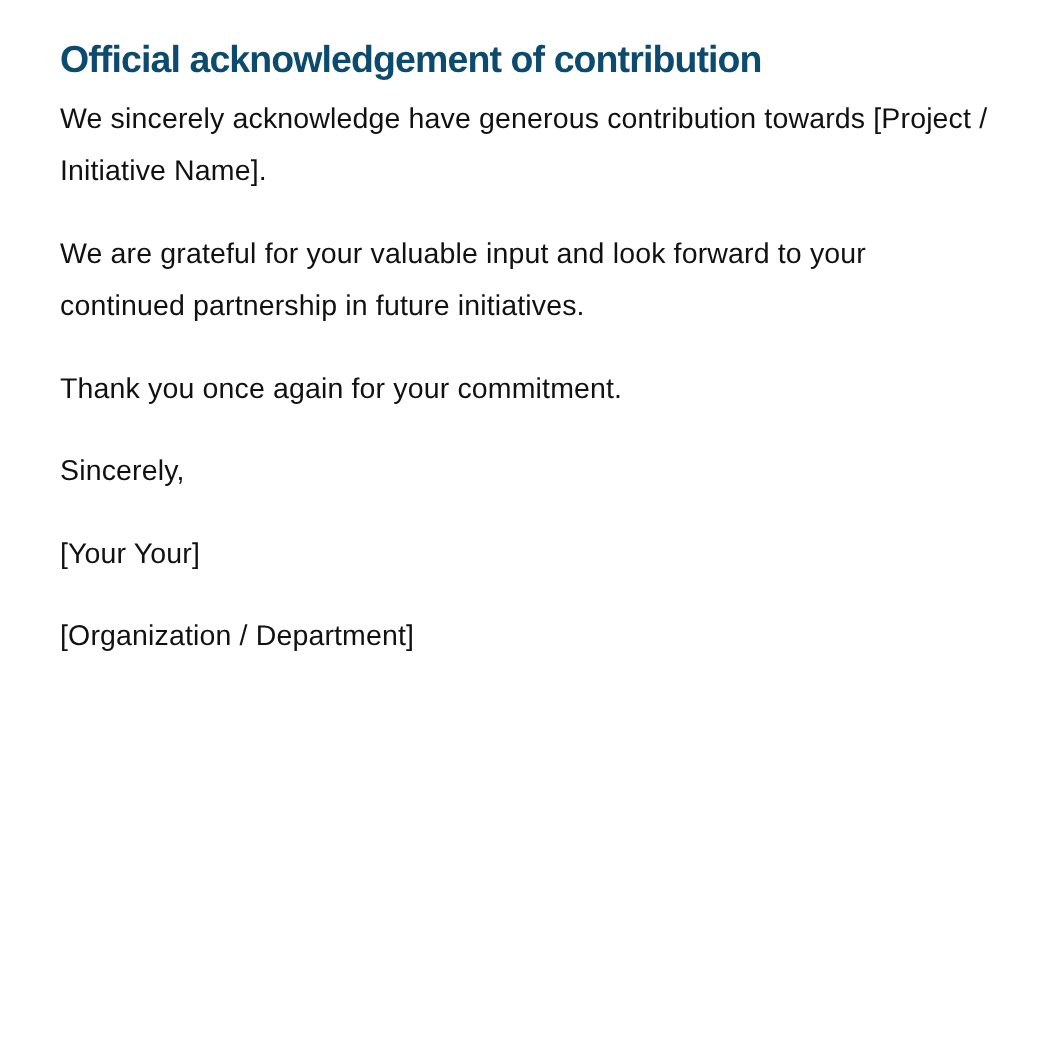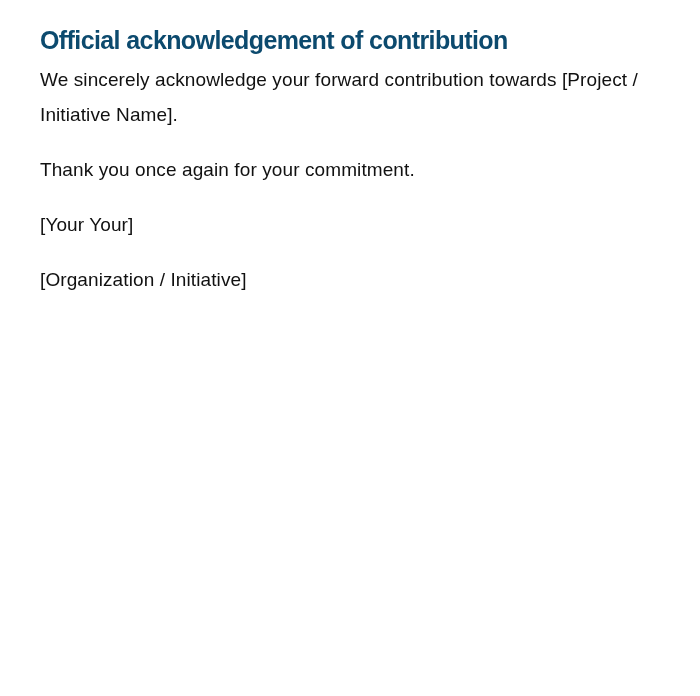--- a/index.html
+++ b/index.html
@@ -9,17 +9,19 @@
   .title { font-size: 25px; font-weight: bold; letter-spacing: -0.6px;
            line-height: 36px; margin: 0 0 4px 0; color: #0c4a6e; }
   .p { font-size: 19px; line-height: 35px; margin: 0 0 20px 0;
        letter-spacing: 0.1px; }
 </style>
 </head>
 <body>
 
 <div class="doc">
   <h1 class="title">Official acknowledgement of contribution</h1>
-  <p class="p">We sincerely acknowledge your forward contribution towards [Project / Initiative Name].</p>
+  <p class="p">We sincerely acknowledge have generous contribution towards [Project / Initiative Name].</p>
+  <p class="p">We are grateful for your valuable input and look forward to your continued partnership in future initiatives.</p>
   <p class="p">Thank you once again for your commitment.</p>
+  <p class="p">Sincerely,</p>
   <p class="p">[Your Your]</p>
-  <p class="p">[Organization / Initiative]</p>
+  <p class="p">[Organization / Department]</p>
 </div>
 
 </body></html>

